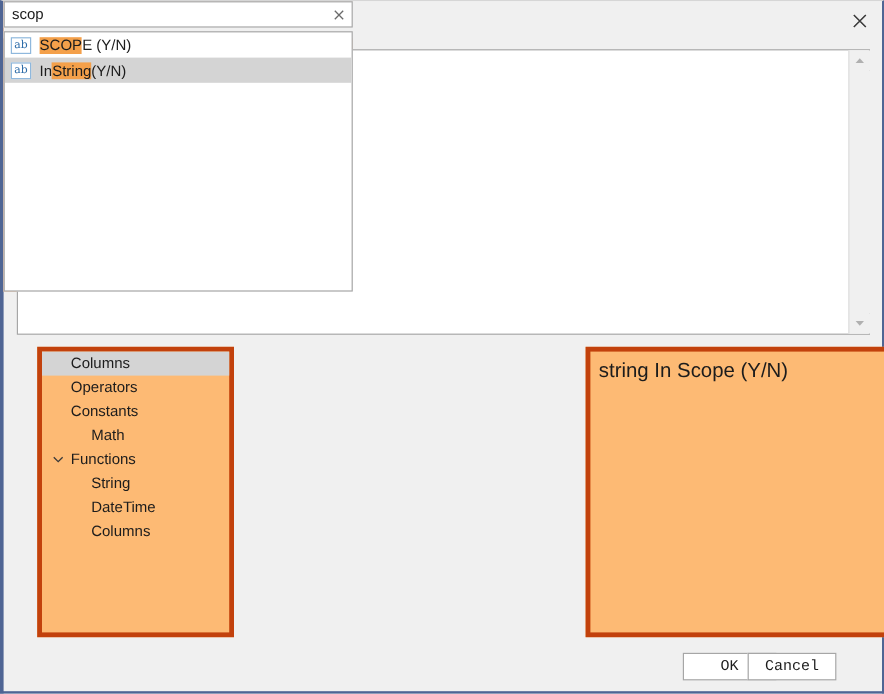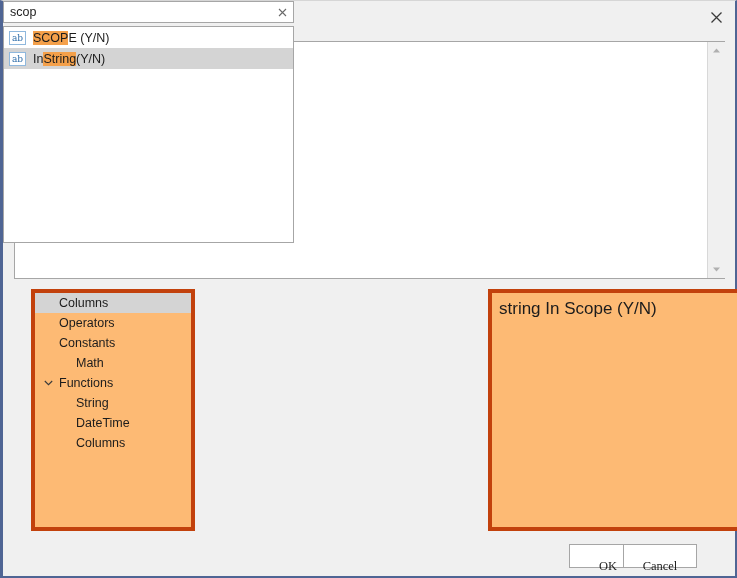--- a/index.html
+++ b/index.html
@@ -233,27 +233,27 @@
     white-space: nowrap;
   }
 
   
   .btn {
     position: absolute;
     box-sizing: border-box;
     height: 23px;
     background: #ffffff;
     border: 1px solid #a6a6a6;
-    font-family: Liberation Serif, serif;
+    font-family: Liberation Mono, monospace;
     font-size: 12.5px;
     color: #1c1c1c;
     text-align: center;
     line-height: 21px;
     cursor: default;
-    padding: 11px;
+    padding: 0;
   }
   .btn-ok     { left: 566px; top: 543px; width: 78px; }
   .btn-cancel { left: 620px; top: 543px; width: 74px; }
 </style>
 </head>
 <body>
 
 <div class="dialog">
 
   <div class="titlebar">

